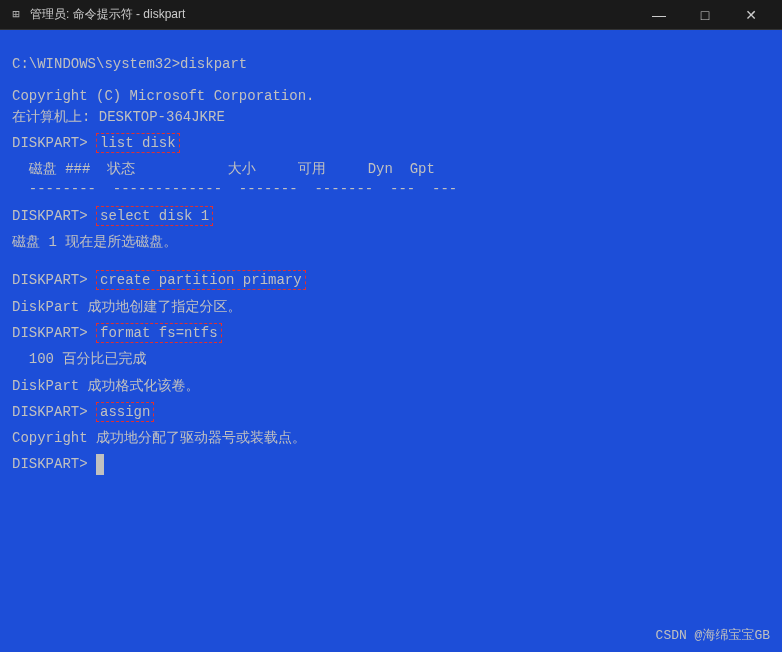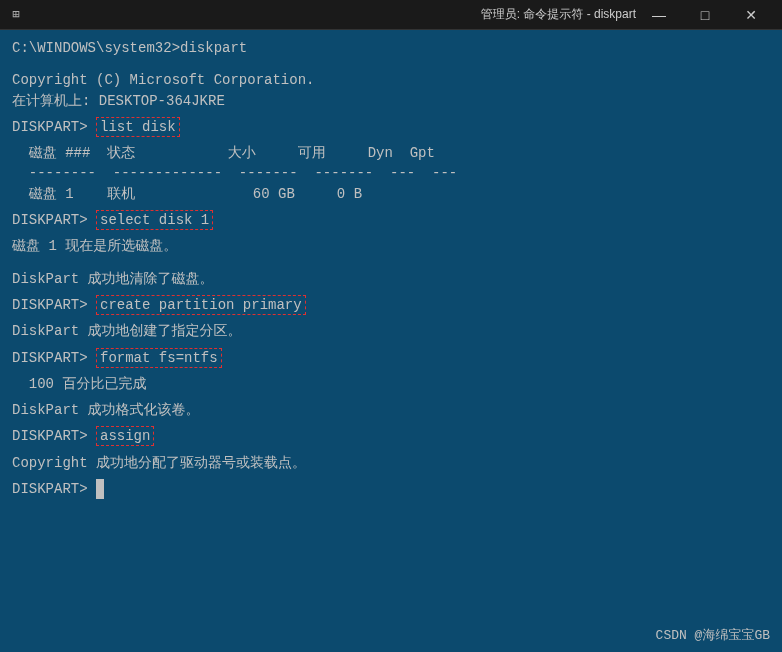--- a/index.html
+++ b/index.html
@@ -40,21 +40,20 @@
       justify-content: center;
       color: #aaa;
       font-size: 12px;
     }
 
     .title-bar-title {
       flex: 1;
       color: #ccc;
       font-size: 12px;
       font-family: 'Microsoft YaHei', Arial, sans-serif;
-      text-align: right;
     }
 
     .title-bar-controls {
       display: flex;
       gap: 0;
     }
 
     .title-bar-btn {
       width: 46px;
       height: 30px;
@@ -63,22 +62,22 @@
       justify-content: center;
       color: #ccc;
       font-size: 14px;
       cursor: pointer;
       background: transparent;
       border: none;
     }
 
     .terminal {
       flex: 1;
-      background: #0c4a6e;
-      padding: 8px 12px;
+      background: #1d4ed8;
+      padding: 24px 12px;
       overflow: hidden;
       position: relative;
     }
 
     .line {
       line-height: 1.45;
       white-space: pre;
       font-family: 'Courier New', Courier, monospace;
       font-size: 14px;
       color: #c0c0c0;
@@ -136,30 +135,28 @@
     <div class="line empty"></div>
     <div class="line empty"></div>
     <div class="line">Copyright (C) Microsoft Corporation.</div>
     <div class="line">在计算机上: DESKTOP-364JKRE</div>
     <div class="line empty"></div>
 
     <div class="line">DISKPART&gt; <span class="cmd-highlight">list disk</span></div>
     <div class="line empty"></div>
     <div class="line">  磁盘 ###  状态           大小     可用     Dyn  Gpt</div>
     <div class="line">  --------  -------------  -------  -------  ---  ---</div>
-    <div class="line">  磁盘 1    联机              60 GB     0 B</div>
     <div class="line empty"></div>
 
     <div class="line">DISKPART&gt; <span class="cmd-highlight">select disk 1</span></div>
     <div class="line empty"></div>
     <div class="line">磁盘 1 现在是所选磁盘。</div>
     <div class="line empty"></div>
 
     <div class="line empty"></div>
-    <div class="line">DiskPart 成功地清除了磁盘。</div>
     <div class="line empty"></div>
 
     <div class="line">DISKPART&gt; <span class="cmd-highlight">create partition primary</span></div>
     <div class="line empty"></div>
     <div class="line">DiskPart 成功地创建了指定分区。</div>
     <div class="line empty"></div>
 
     <div class="line">DISKPART&gt; <span class="cmd-highlight">format fs=ntfs</span></div>
     <div class="line empty"></div>
     <div class="line">  100 百分比已完成</div>

